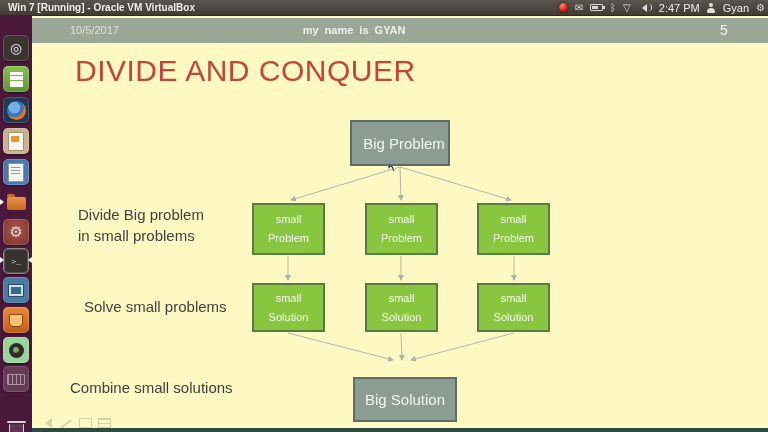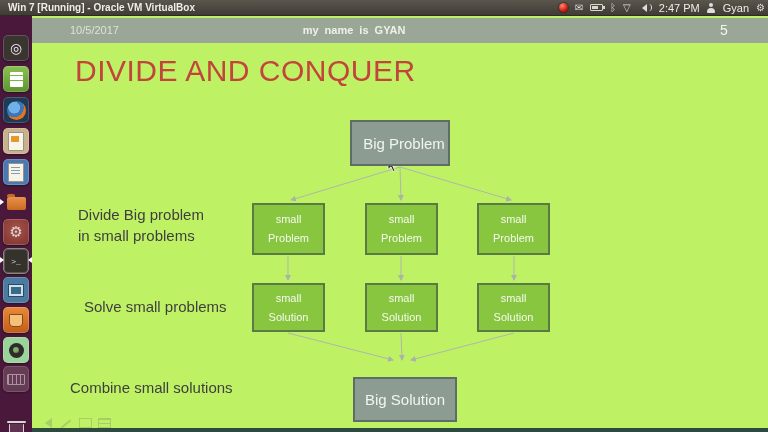--- a/index.html
+++ b/index.html
@@ -69,21 +69,21 @@
   .lens::after { content:""; position:absolute; left:4.5px; top:4.5px; width:6px; height:6px; border-radius:50%;
     background:radial-gradient(circle at 40% 35%, #7ab06a 0 40%, #b03a2a); }
   .ic-kbd { background:#6e4a5e; opacity:.75; }
   .kbd { width:16px; height:9px; border:1px solid #cdbac6; border-radius:1px;
     background:linear-gradient(90deg, #cdbac6 1px, transparent 1px); background-size:4px 9px; }
   .ic-trash { background:transparent; box-shadow:none; }
   .bin { width:13px; height:14px; border:1.5px solid #d8d5d0; border-top:none; border-radius:1px 1px 4px 4px; position:relative; background:rgba(255,255,255,.12); }
   .bin::before { content:""; position:absolute; top:-3px; left:-3px; right:-3px; height:2px; background:#d8d5d0; border-radius:1px; }
 
   
-  .slide { position:absolute; left:32px; top:16px; width:736px; height:412px; background:#bef264; z-index:10; }
+  .slide { position:absolute; left:32px; top:16px; width:736px; height:412px; background:#fef9c3; z-index:10; }
   .band { position:absolute; left:0; top:2px; width:736px; height:25px; background:#9ba796; }
   .band-date { position:absolute; left:38px; top:6px; font-size:11px; color:#dde2d6; }
   .band-center { position:absolute; left:322px; top:6px; transform:translateX(-50%); font-size:11px; font-weight:bold; color:#eef1e9; white-space:nowrap; word-spacing:3px; }
   .band-page { position:absolute; left:688px; top:4px; font-size:14px; color:#f3f5ef; }
   .slide-title { position:absolute; left:43px; top:38px; font-size:30px; color:#c2443a; letter-spacing:.5px; white-space:nowrap; }
 
   .gbox { position:absolute; background:#8d9c93; border:2px solid #5e6d65; color:#f1f5ef;
     display:flex; align-items:center; justify-content:center; font-size:15px; box-sizing:border-box; text-align:center; }
   .grnbox { position:absolute; background:#88c640; border:2px solid #5a7a46; color:#f5f9ef;
     display:flex; flex-direction:column; align-items:center; justify-content:center; font-size:11px; line-height:19px; box-sizing:border-box; text-align:center; }

